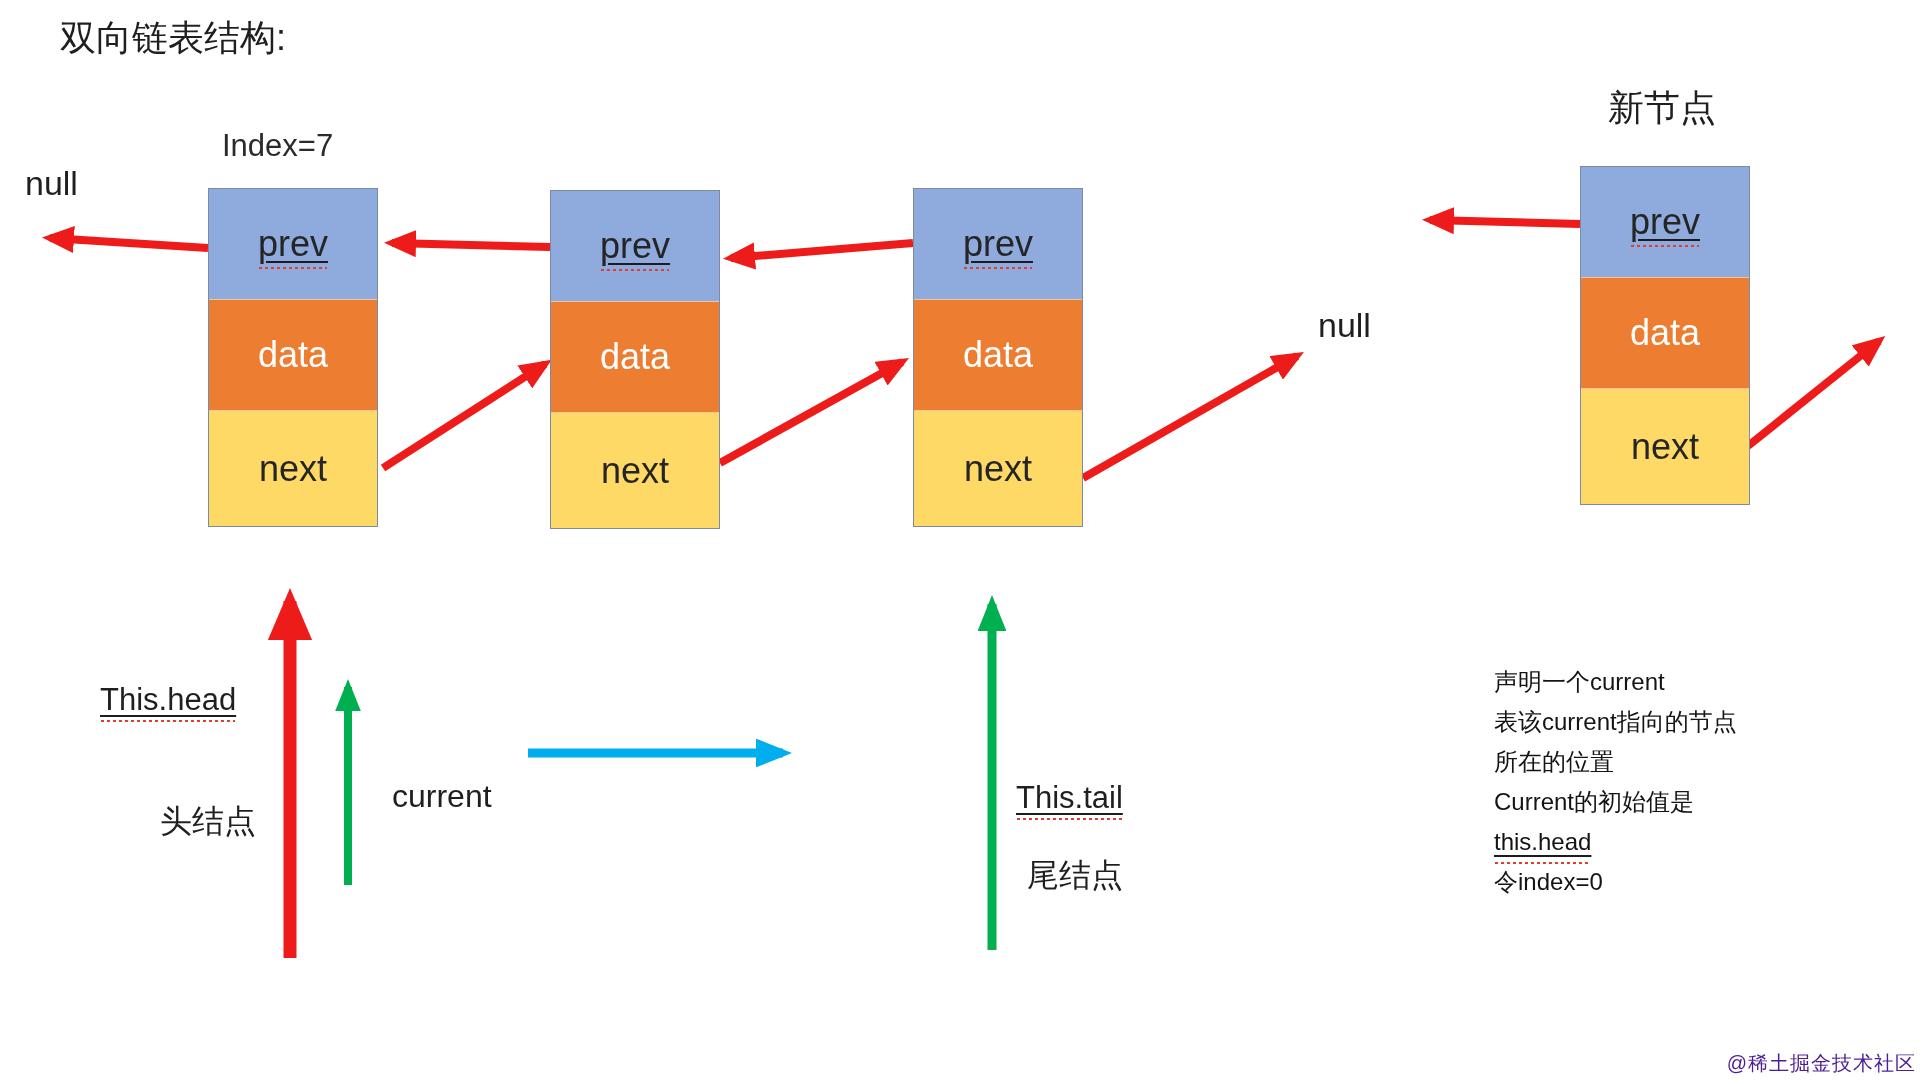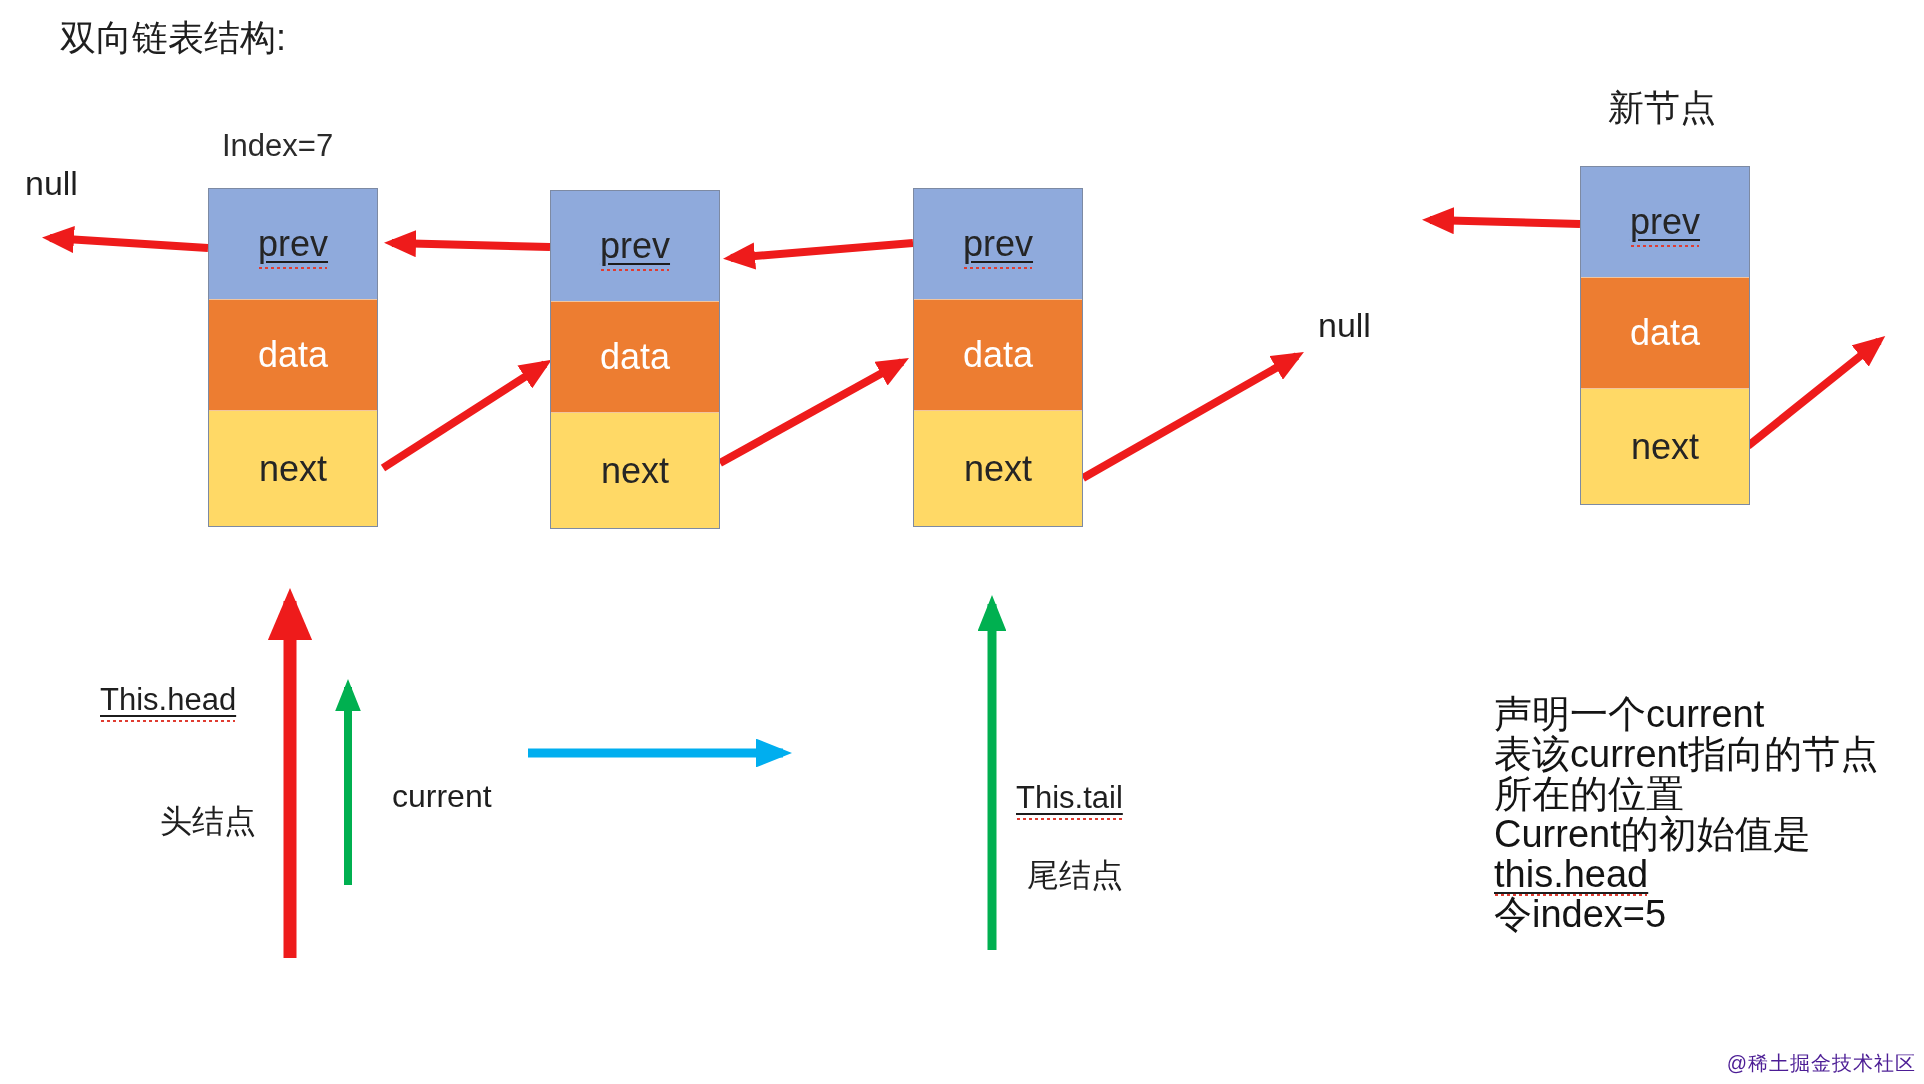--- a/index.html
+++ b/index.html
@@ -29,21 +29,21 @@
     background-image:repeating-linear-gradient(90deg,#e03c31 0,#e03c31 3px,transparent 3px,transparent 6px);}
 
   .vlabel{position:absolute;white-space:nowrap;color:#1f1f1f;}
   .this-head{left:100px;top:682px;font-size:31px;}
   .head-cn{left:160px;top:784px;font-size:32px;margin-top:16px;}
   .current-lbl{left:377px;top:778px;font-size:32px;margin-left:15px;}
   .move-lbl{left:549px;top:700px;font-size:32px;}
   .this-tail{left:1016px;top:780px;font-size:31px;}
   .tail-cn{left:1027px;top:854px;font-size:32px;}
 
-  .notes{position:absolute;left:1494px;top:694px;font-size:38px;line-height:40px;color:#141414;white-space:nowrap;}
+  .notes{position:absolute;left:1494px;top:662px;font-size:24px;line-height:40px;color:#141414;white-space:nowrap;}
   .notes .sp::after{bottom:-2px;}
 
   .watermark{position:absolute;right:8px;top:1050px;font-size:20px;color:#4c1d95;letter-spacing:1px;}
 </style>
 </head>
 <body>
 
 <div class="canvas">
 
   <svg class="arrows" width="1924" height="1084" viewBox="0 0 1924 1084">
@@ -132,18 +132,18 @@
   <div class="vlabel current-lbl">current</div>
   <div class="vlabel this-tail"><span class="sp"><span class="u">This.tail</span></span></div>
   <div class="vlabel tail-cn">尾结点</div>
 
   <div class="notes">
     <div>声明一个current</div>
     <div>表该current指向的节点</div>
     <div>所在的位置</div>
     <div>Current的初始值是</div>
     <div><span class="sp"><span class="u">this.head</span></span></div>
-    <div>令index=5</div>
+    <div>令index=0</div>
   </div>
 
   <div class="watermark">@稀土掘金技术社区</div>
 
 </div>
 
 </body></html>

